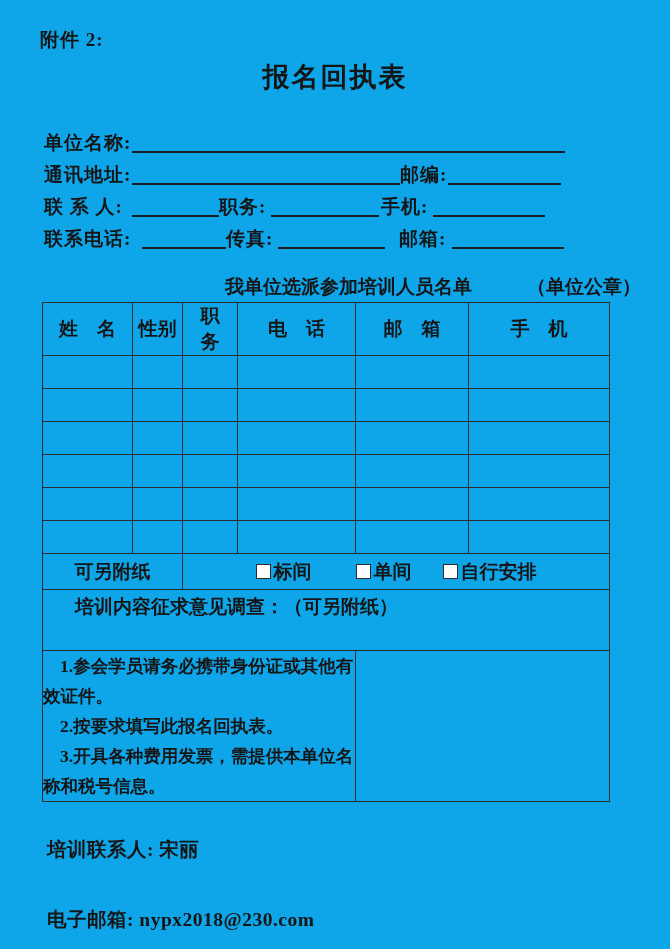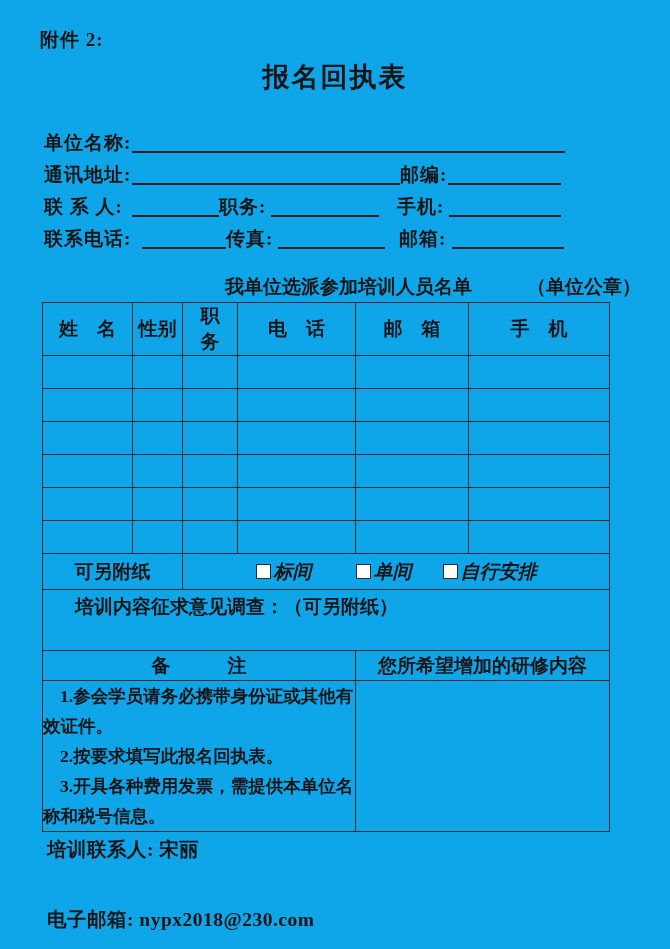--- a/index.html
+++ b/index.html
@@ -30,21 +30,21 @@
   }
   .roster td,.roster th{
     border:1.5px solid #2b2b2b;
     padding:0;text-align:center;vertical-align:middle;
     font-weight:bold;overflow:hidden;
   }
   .roster th{height:29px;letter-spacing:0;}
   .roster tr.empty td{height:32px;}
   .roster tr.accom td{height:35px;}
   .accom-opts{text-align:left;padding-left:52px;}
-  .opt{display:inline-block;white-space:nowrap;font-style:italic;}
+  .opt{display:inline-block;white-space:nowrap;}
   .opt + .opt{margin-left:44px;}
   .opt:last-child{margin-left:31px;}
   .cbox{
     display:inline-block;width:13px;height:13px;
     border:1.5px solid #2b2b2b;margin-right:3px;
     vertical-align:-1px;background:#fefefe;
   }
   .roster tr.survey td{
     height:56px;text-align:left;vertical-align:top;
     padding:4px 4px 0 32px;
@@ -69,21 +69,21 @@
 
   <div class="abs fline" style="top:130px">
     <span class="lbl" style="width:88px">单位名称:</span><span class="ul" style="width:433px"></span>
   </div>
 
   <div class="abs fline" style="top:162px">
     <span class="lbl" style="width:88px">通讯地址:</span><span class="ul" style="width:268px"></span><span class="lbl" style="width:48px">邮编:</span><span class="ul" style="width:113px"></span>
   </div>
 
   <div class="abs fline" style="top:194px">
-    <span class="lbl" style="width:88px">联 系 人:</span><span class="ul" style="width:87px"></span><span class="lbl" style="width:46px">职务:</span><span class="ul" style="width:108px;margin-left:6px"></span><span class="lbl" style="width:44px;margin-left:18px">手机:</span><span class="ul" style="width:112px;margin-left:8px"></span>
+    <span class="lbl" style="width:88px">联 系 人:</span><span class="ul" style="width:87px"></span><span class="lbl" style="width:46px">职务:</span><span class="ul" style="width:108px;margin-left:6px"></span><span class="lbl" style="width:44px;margin-left:2px">手机:</span><span class="ul" style="width:112px;margin-left:8px"></span>
   </div>
 
   <div class="abs caption-row" style="left:225px;top:274px">我单位选派参加培训人员名单</div>
 
   <div class="abs fline" style="top:226px">
     <span class="lbl" style="width:92px">联系电话:</span><span class="ul" style="width:84px;margin-left:6px"></span><span class="lbl" style="width:44px">传真:</span><span class="ul" style="width:107px;margin-left:8px"></span><span class="lbl" style="width:44px;margin-left:14px">邮箱:</span><span class="ul" style="width:112px;margin-left:9px"></span>
   </div>
   <div class="abs caption-row" style="left:527px;top:274px">（单位公章）</div>
 
   <table class="roster">
@@ -157,24 +157,20 @@
         <td colspan="2">可另附纸</td>
         <td colspan="4" class="accom-opts">
           <span class="opt"><span class="cbox"></span><span>标间</span></span><span class="opt"><span class="cbox"></span><span>单间</span></span><span class="opt"><span class="cbox"></span><span>自行安排</span></span>
         </td>
       </tr>
 
       <tr class="survey">
         <td colspan="6">培训内容征求意见调查：（可另附纸）</td>
       </tr>
 
-      <tr class="rhead">
-        <td colspan="4">备　　　注</td>
-        <td colspan="2">您所希望增加的研修内容</td>
-      </tr>
 
       <tr class="notes">
         <td colspan="4" class="notes-cell">
           <p>1.参会学员请务必携带身份证或其他有效证件。</p>
           <p>2.按要求填写此报名回执表。</p>
           <p>3.开具各种费用发票，需提供本单位名称和税号信息。</p>
         </td>
         <td colspan="2"></td>
       </tr>
     </tbody>

